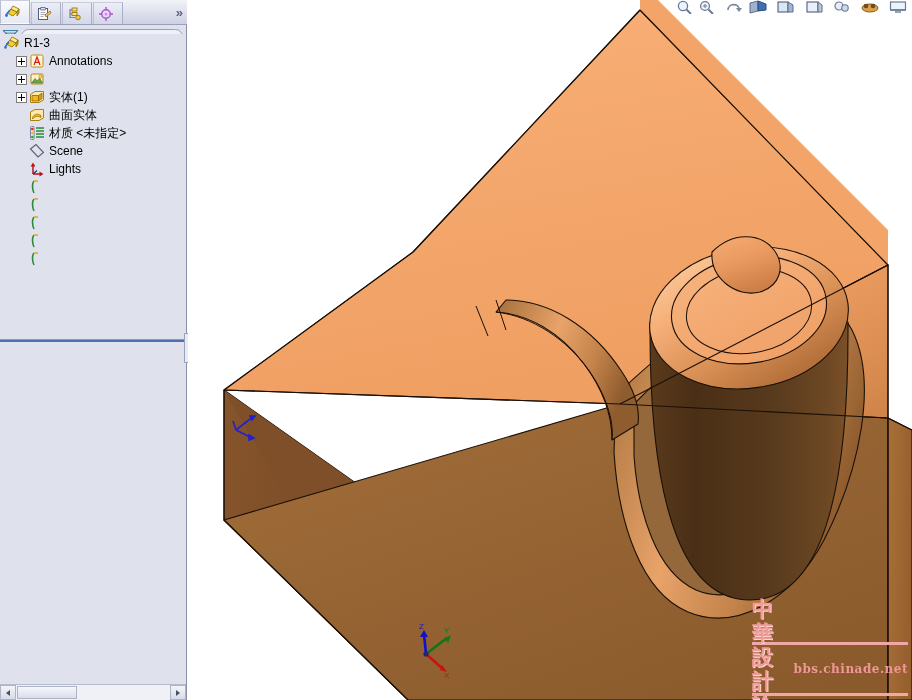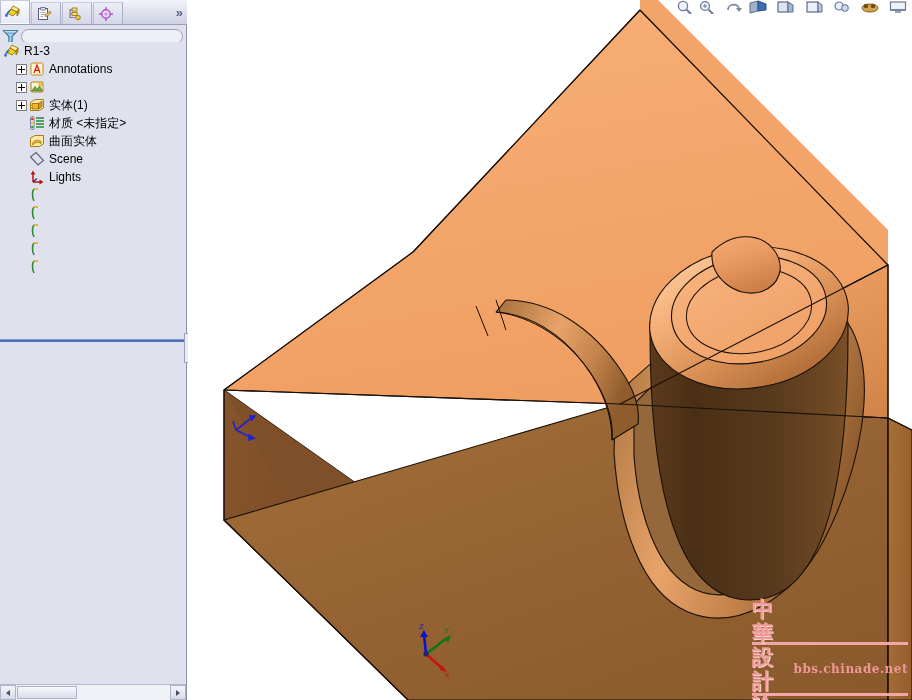--- a/index.html
+++ b/index.html
@@ -60,21 +60,21 @@
     background:#eef0f7;
     border:1px solid #9aa0b8;
     border-radius:8px;
     font-size:11px;padding:0 6px;color:#333;
     box-sizing:border-box;
     outline:none;
   }
 
   
   #tree{
-    position:absolute;left:0;top:42px;width:186px;height:289px;
+    position:absolute;left:0;top:34px;width:186px;height:289px;
     overflow:hidden;
     background:#dfe2ec;
   }
   .node{
     height:18px;display:flex;align-items:center;
     padding-left:16px;white-space:nowrap;
     font-size:12px;color:#000;
   }
   .node.root{padding-left:4px;}
   .expander{
@@ -278,36 +278,36 @@
             <path d="M1.5 5.5 L6 2.5 L14.5 2.5 L14.5 11 L10 13.5 L1.5 13.5 Z" fill="#ffe9a8" stroke="#a87f12" stroke-width="1"></path>
             <path d="M3 6.5 L9.5 6.5 L9.5 12 L3 12 Z" fill="#f5b52b" stroke="#8a6a00" stroke-width=".8"></path>
             <path d="M9.5 6.5 L13 4.2 L13 9.6 L9.5 12 Z" fill="#d99a18" stroke="#8a6a00" stroke-width=".8"></path>
           </svg>
           <span class="lbl">实体(1)</span>
         </div>
         <div class="node">
           <div class="dots"></div>
           <div style="width: 4px; flex: 0 0 auto;"></div>
           <svg viewBox="0 0 16 16" class="ico">
+            <path d="M1.5 5 L6 2.5 L14.5 2.5 L14.5 11 L10 13.5 L1.5 13.5 Z" fill="#ffe9a8" stroke="#a87f12" stroke-width="1"></path>
+            <path d="M3.5 10.5 C5.5 6.5, 9 6.5, 12 8.5 L12 10.5 C9 8.5, 5.5 9.5, 3.5 12 Z" fill="#f5b52b" stroke="#8a6a00" stroke-width=".7"></path>
+          </svg>
+          <span class="lbl">曲面实体</span>
+        </div>
+        <div class="node">
+          <div class="dots"></div>
+          <div style="width: 4px; flex: 0 0 auto;"></div>
+          <svg viewBox="0 0 16 16" class="ico">
             <rect x="1.5" y="1.5" width="3.6" height="13" rx="1" fill="#e8e8ee" stroke="#6b6b86" stroke-width=".8"></rect>
             <circle cx="3.3" cy="4" r="1.2" fill="#e02020"></circle>
             <circle cx="3.3" cy="8" r="1.2" fill="#e8c020"></circle>
             <circle cx="3.3" cy="12" r="1.2" fill="#20a040"></circle>
             <path d="M7 3h8M7 6h8M7 9h8M7 12h8" stroke="#2a8a3a" stroke-width="1.3"></path>
           </svg>
           <span class="lbl">材质 &lt;未指定&gt;</span>
-        </div>
-        <div class="node">
-          <div class="dots"></div>
-          <div style="width: 4px; flex: 0 0 auto;"></div>
-          <svg viewBox="0 0 16 16" class="ico">
-            <path d="M1.5 5 L6 2.5 L14.5 2.5 L14.5 11 L10 13.5 L1.5 13.5 Z" fill="#ffe9a8" stroke="#a87f12" stroke-width="1"></path>
-            <path d="M3.5 10.5 C5.5 6.5, 9 6.5, 12 8.5 L12 10.5 C9 8.5, 5.5 9.5, 3.5 12 Z" fill="#f5b52b" stroke="#8a6a00" stroke-width=".7"></path>
-          </svg>
-          <span class="lbl">曲面实体</span>
         </div>
         <div class="node">
           <div class="dots"></div>
           <div style="width: 4px; flex: 0 0 auto;"></div>
           <svg viewBox="0 0 16 16" class="ico">
             <path d="M1.5 6 L7 1.5 L14.5 9.5 L9 14 Z" fill="none" stroke="#5d5d78" stroke-width="1.1"></path>
           </svg>
           <span class="lbl">Scene</span>
         </div>
         <div class="node">

